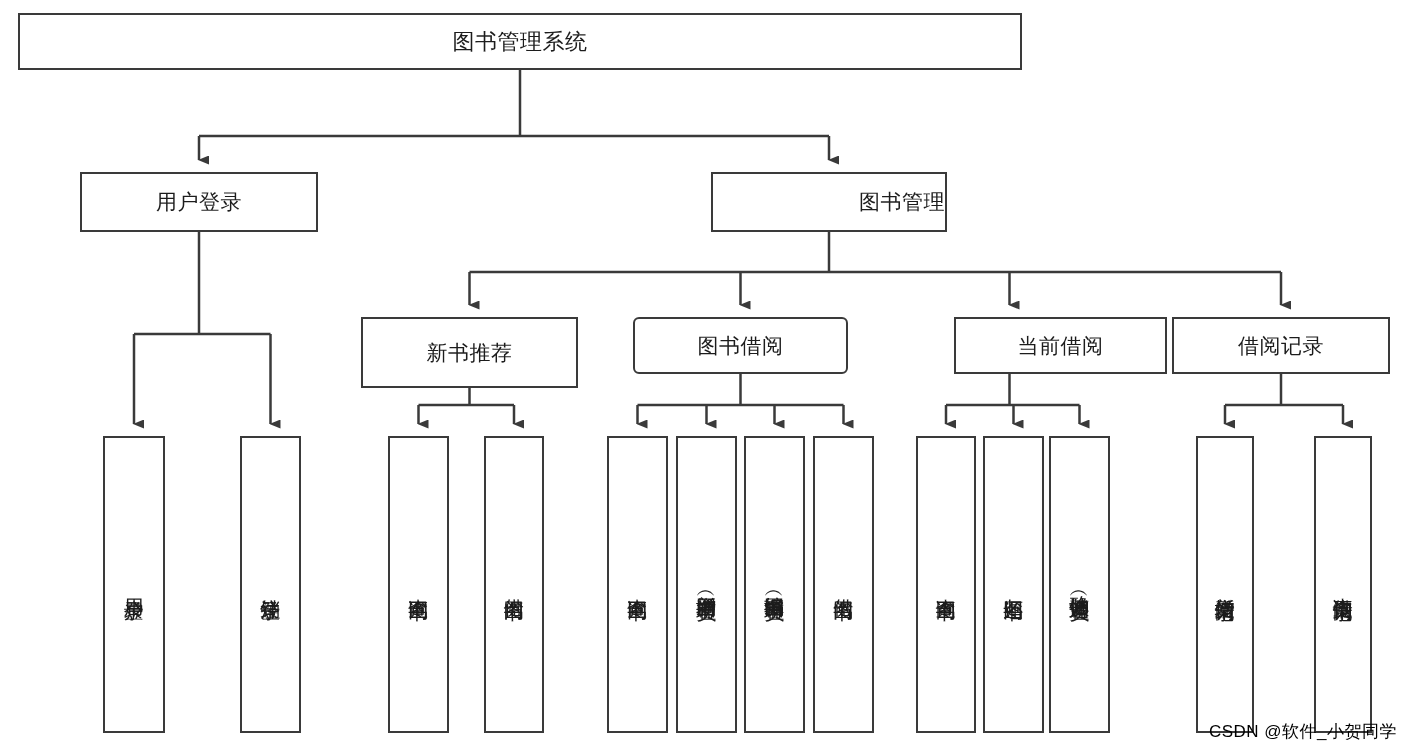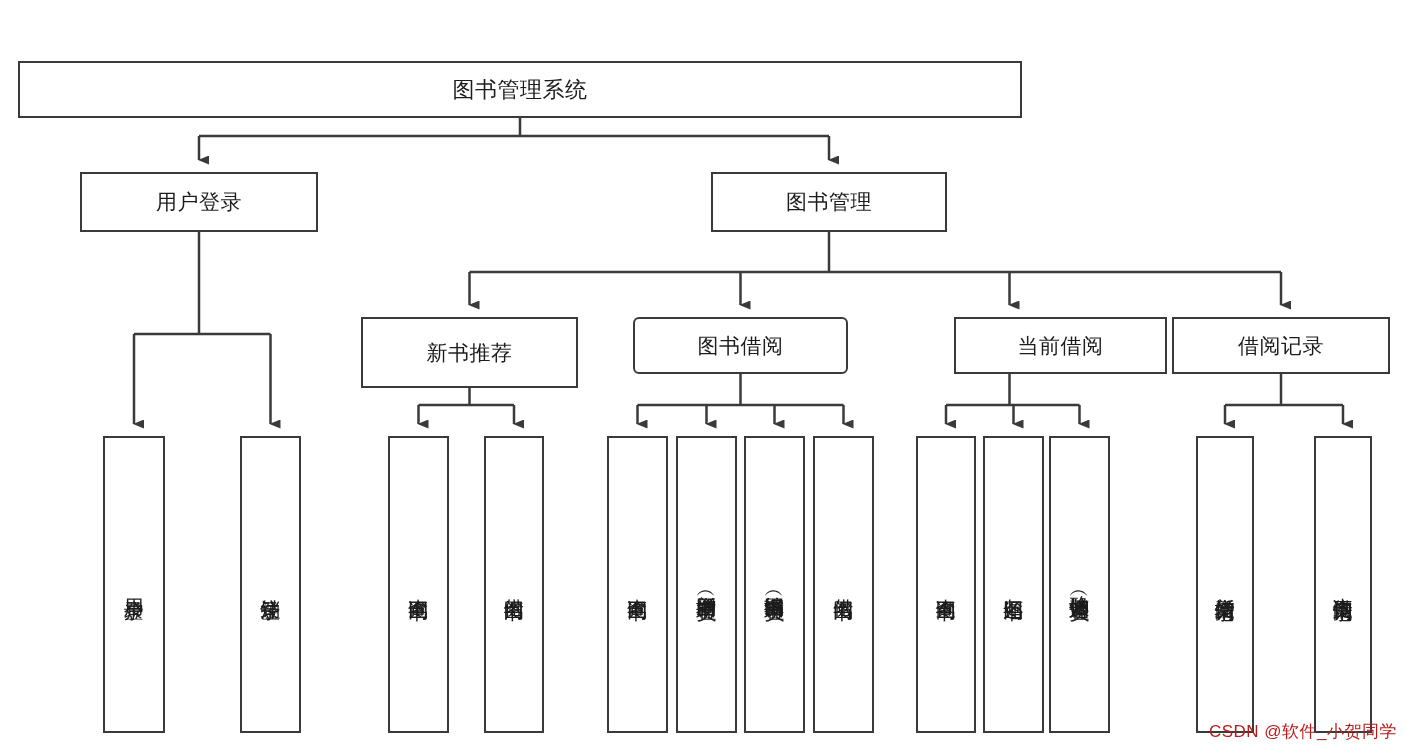--- a/index.html
+++ b/index.html
@@ -53,21 +53,21 @@
   .node .htext {
     display: block;
     white-space: nowrap;
   }
   .node.root { font-size: 22px; }
   #watermark {
     position: absolute;
     right: 8px;
     bottom: 4px;
     font-size: 17px;
-    color: #b91c1c;
+    color: #000000;
     letter-spacing: 0.5px;
     white-space: nowrap;
     font-family: "Liberation Sans", "DejaVu Sans", sans-serif;
   }
 </style>
 </head>
 <body>
 
 <div id="canvas">
 
@@ -108,27 +108,27 @@
         <path d="M1013.5,405 L1013.5,424" marker-end="url(#arrow)"></path>
         <path d="M1079.5,405 L1079.5,424" marker-end="url(#arrow)"></path>
         <path d="M1281,374 L1281,405"></path>
         <path d="M1225,405 L1343,405"></path>
         <path d="M1225,405 L1225,424" marker-end="url(#arrow)"></path>
         <path d="M1343,405 L1343,424" marker-end="url(#arrow)"></path>
       </g>
   </svg>
 
   <div id="nodes">
-      <div class="node horiz root" style="left: 18px; top: 13px; width: 1004px; height: 57px; margin-top: 48px;">
+      <div class="node horiz root" style="left: 18px; top: 13px; width: 1004px; height: 57px;">
         <span class="htext">图书管理系统</span>
       </div>
       <div class="node horiz" style="left: 80px; top: 172px; width: 238px; height: 60px;">
         <span class="htext">用户登录</span>
       </div>
-      <div class="node horiz" style="left: 711px; top: 172px; width: 236px; height: 60px;">
+      <div class="node horiz" style="left: 711px; top: 172px; width: 236px; height: 60px; justify-content: flex-end;">
         <span class="htext">图书管理</span>
       </div>
       <div class="node horiz" style="left: 361px; top: 317px; width: 217px; height: 71px;">
         <span class="htext">新书推荐</span>
       </div>
       <div class="node horiz" style="left: 633px; top: 317px; width: 215px; height: 57px; border-radius: 6px;">
         <span class="htext">图书借阅</span>
       </div>
       <div class="node horiz" style="left: 954px; top: 317px; width: 213px; height: 57px;">
         <span class="htext">当前借阅</span>

